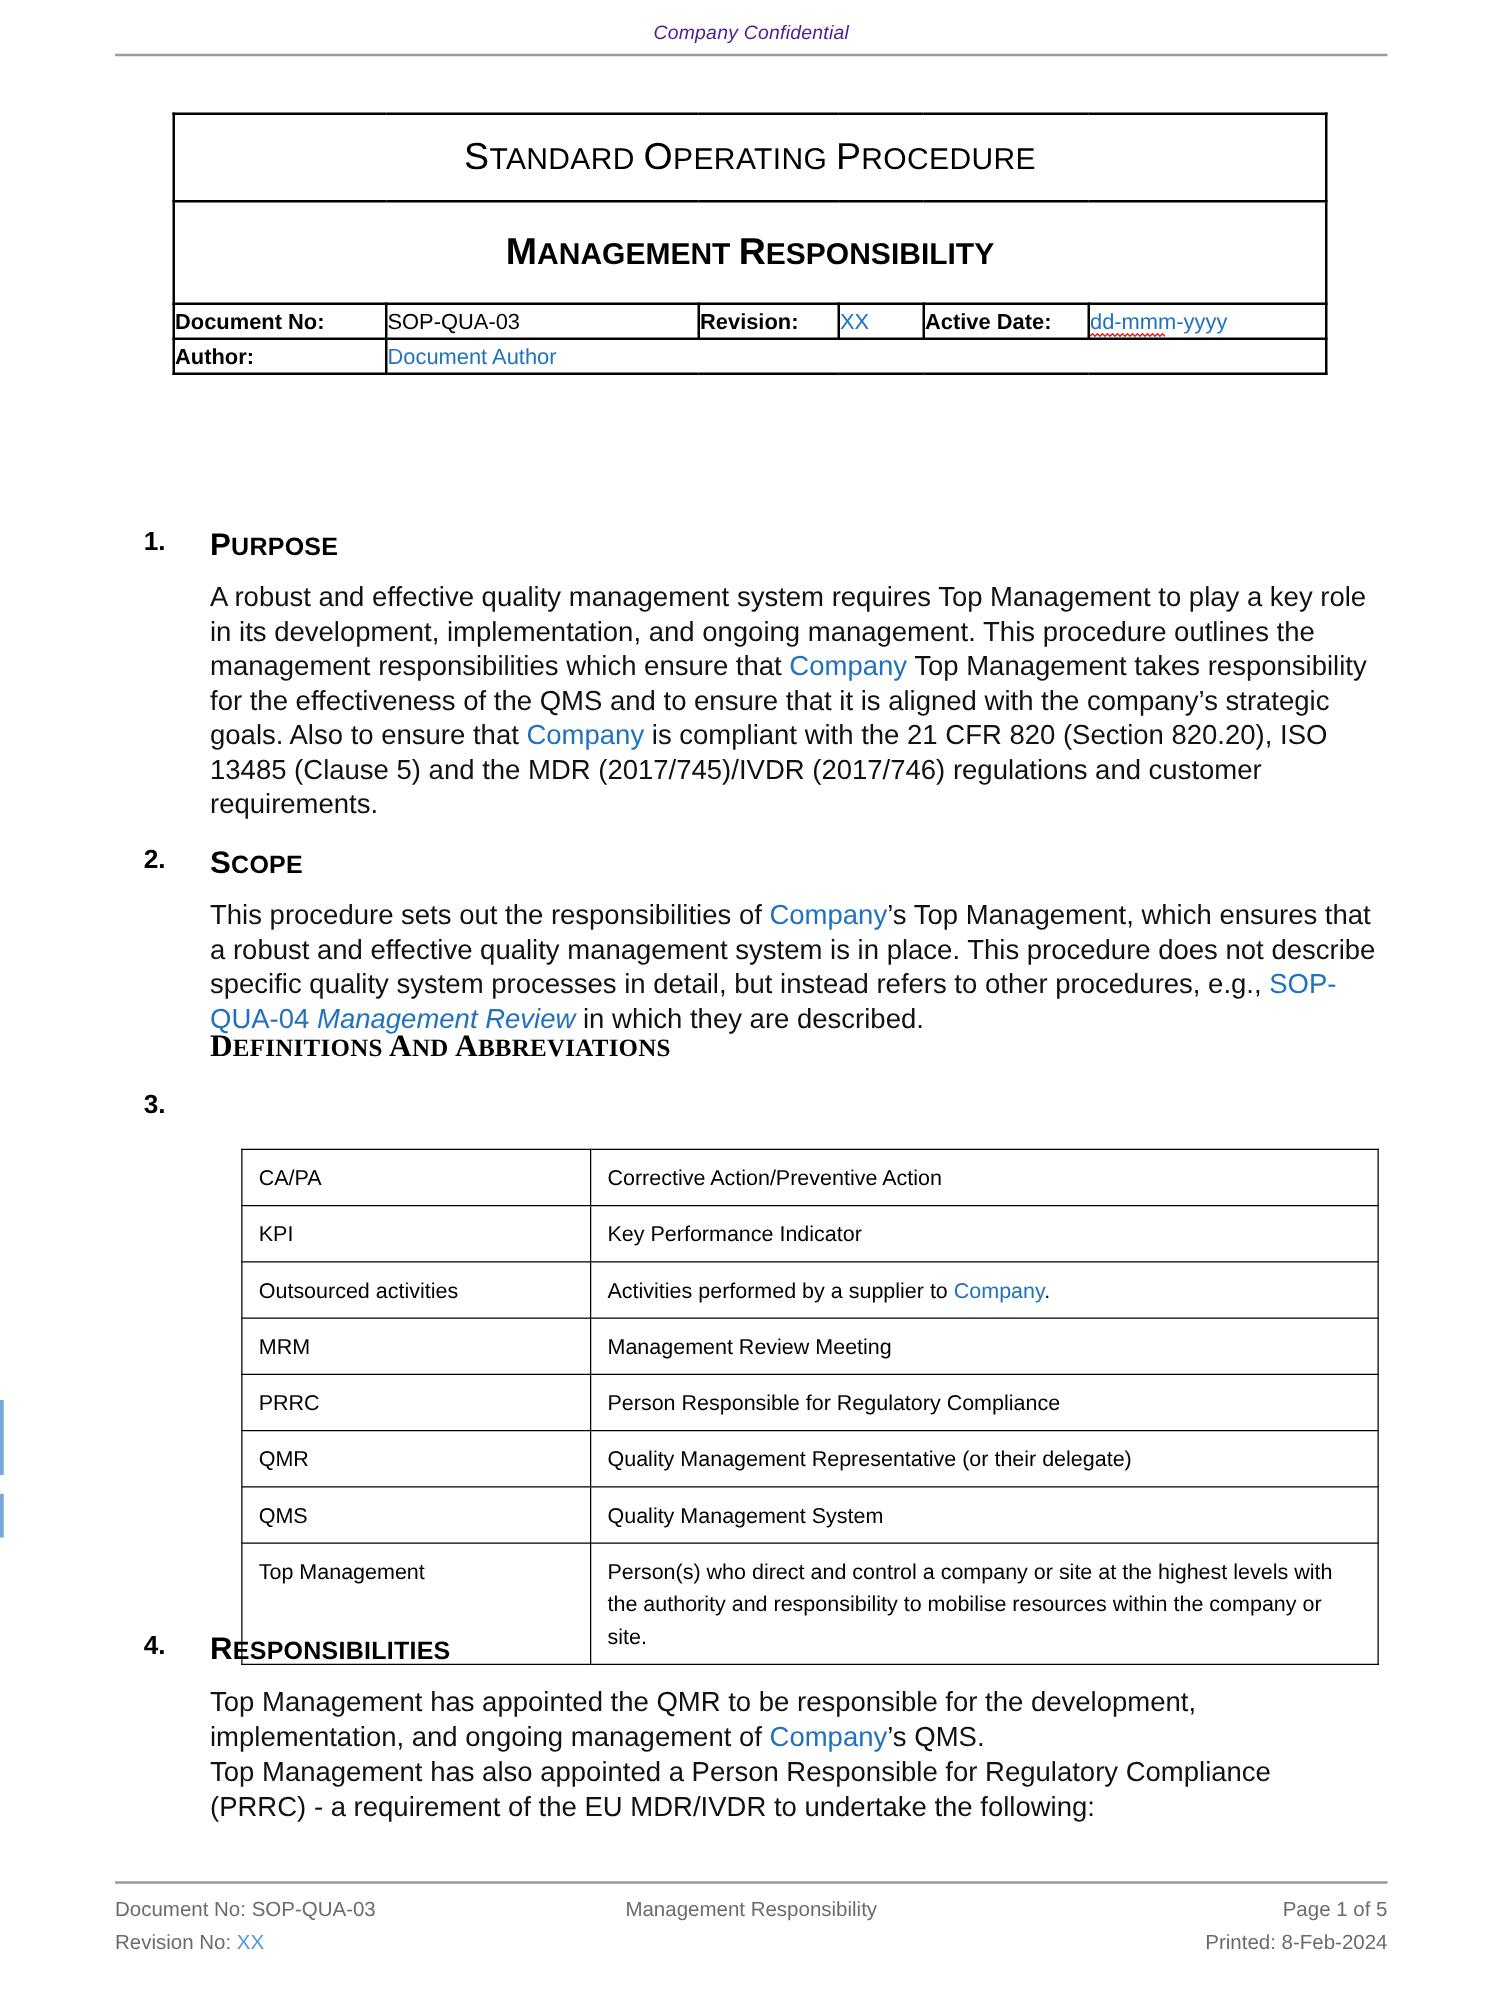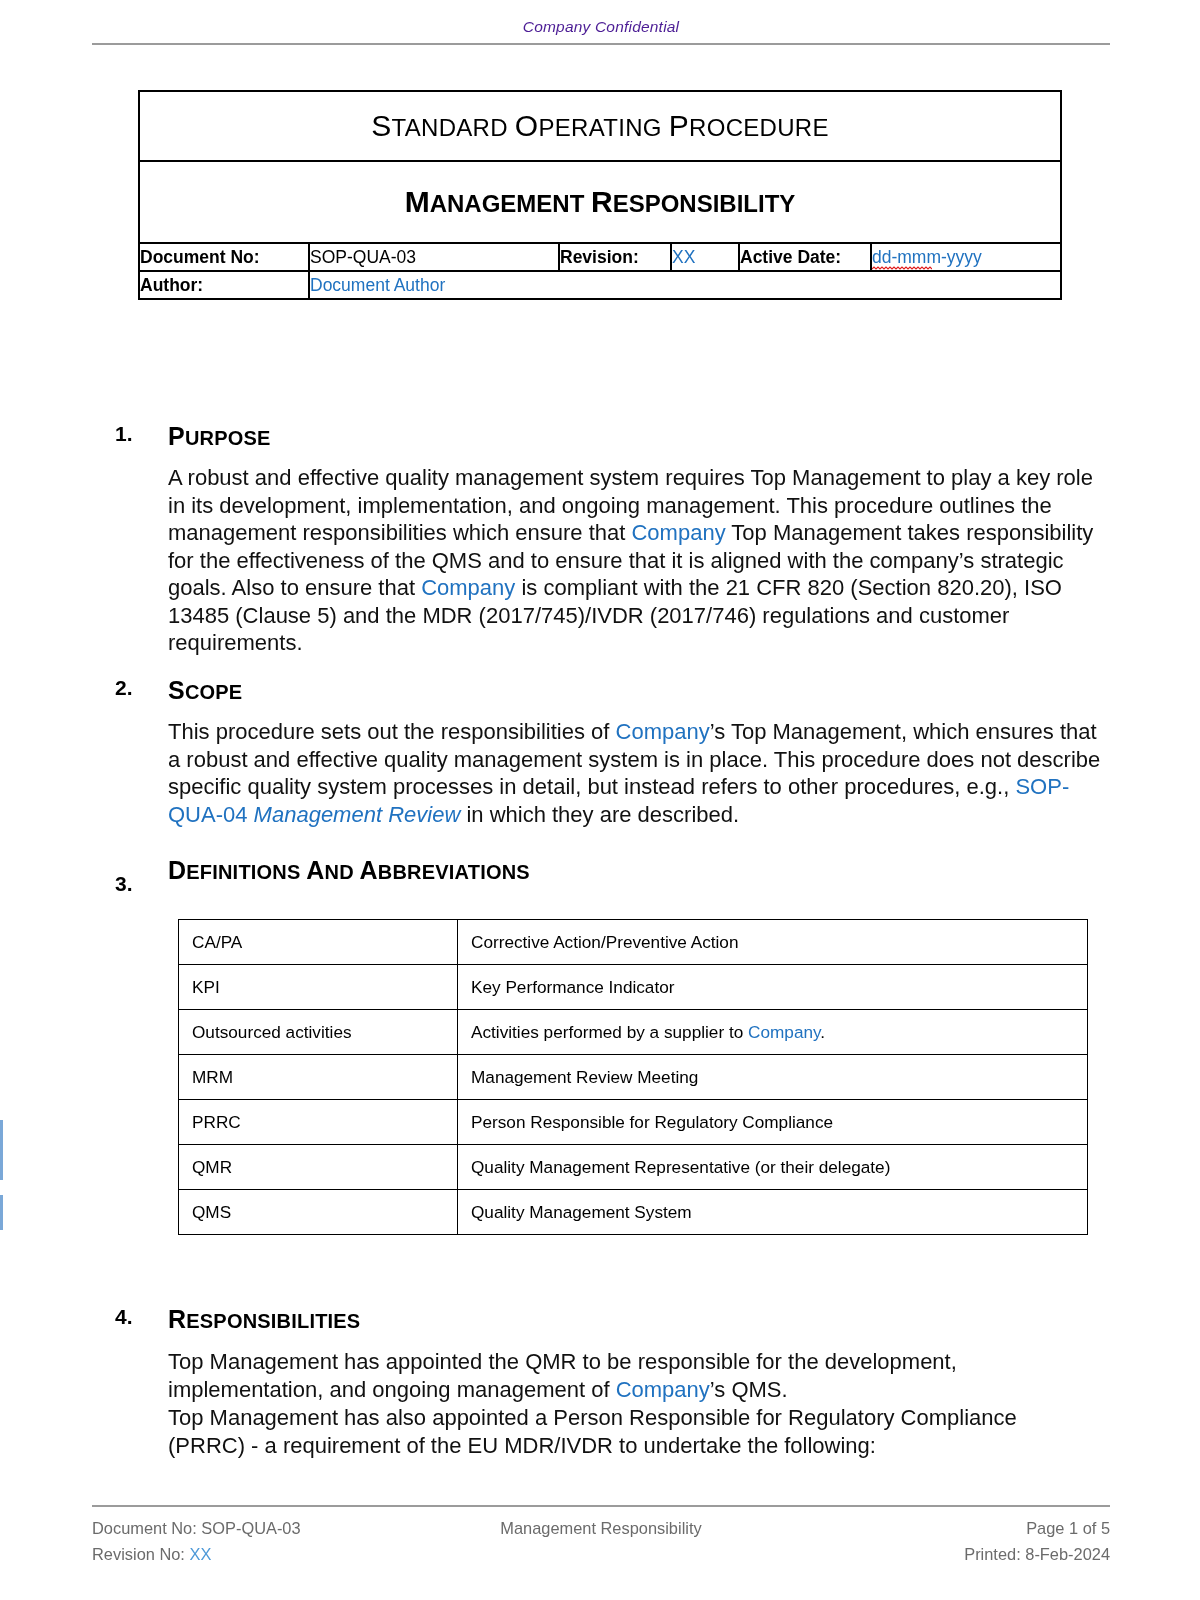--- a/index.html
+++ b/index.html
@@ -116,21 +116,21 @@
     position: absolute;
     font-size: 22px;
     line-height: 27.5px;
     color: #111;
     text-align: left;
   }
 
   
   .def-table {
     position: absolute;
-    left: 178px;
+    left: 193px;
     top: 919px;
     width: 910px;
     border-collapse: collapse;
     table-layout: fixed;
   }
   .def-table td {
     border: 1.6px solid #000;
     font-size: 17.2px;
     line-height: 26px;
     padding: 9px 10px 9px 13px;
@@ -224,21 +224,21 @@
 
 <div class="section-num" style="left:115px; top:676px;">2.</div>
 <div class="section-title" style="left:168px; top:676px;">
   <span class="sc"><span class="cap">S</span><span class="rest">cope</span></span>
 </div>
 <div class="para" style="left:168px; top:718px; width:940px;">
   <span>This procedure sets out the responsibilities of </span><span class="blue">Company</span><span>’s Top Management, which ensures that a robust and effective quality management system is in place. This procedure does not describe specific quality system processes in detail, but instead refers to other procedures, e.g., </span><span class="blue">SOP-QUA-04</span> <span class="blue" style="font-style:italic;">Management Review</span><span> in which they are described.</span>
 </div>
 
 <div class="section-num" style="left:115px; top:872px;">3.</div>
-<div class="section-title" style="left:168px; top:856px;">
+<div class="section-title" style="left:168px; top:824px;font-family:Liberation Serif, serif;">
   <span class="sc"><span class="cap">D</span><span class="rest">efinitions </span><span class="cap">a</span><span class="rest">nd </span><span class="cap">A</span><span class="rest">bbreviations</span></span>
 </div>
 
 <table class="def-table">
   <tbody>
       <tr>
     <td class="term">CA/PA</td>
     <td>Corrective Action/Preventive Action</td>
   </tr>
   <tr>
@@ -257,20 +257,24 @@
     <td class="term">PRRC</td>
     <td>Person Responsible for Regulatory Compliance</td>
   </tr>
   <tr>
     <td class="term">QMR</td>
     <td>Quality Management Representative (or their delegate)</td>
   </tr>
   <tr>
     <td class="term">QMS</td>
     <td>Quality Management System</td>
+  </tr>
+  <tr>
+    <td class="term">Top Management</td>
+    <td>Person(s) who direct and control a company or site at the highest levels with the authority and responsibility to mobilise resources within the company or site.</td>
   </tr>
 </tbody>
   </table>
 
 <div class="section-num" style="left:115px; top:1305px;">4.</div>
 <div class="section-title" style="left:168px; top:1305px;">
   <span class="sc"><span class="cap">R</span><span class="rest">esponsibilities</span></span>
 </div>
 <div class="para" style="left:168px; top:1348px; width:920px;">
   <span>Top Management has appointed the QMR to be responsible for the development, implementation, and ongoing management of </span><span class="blue">Company</span><span>’s QMS.</span>

